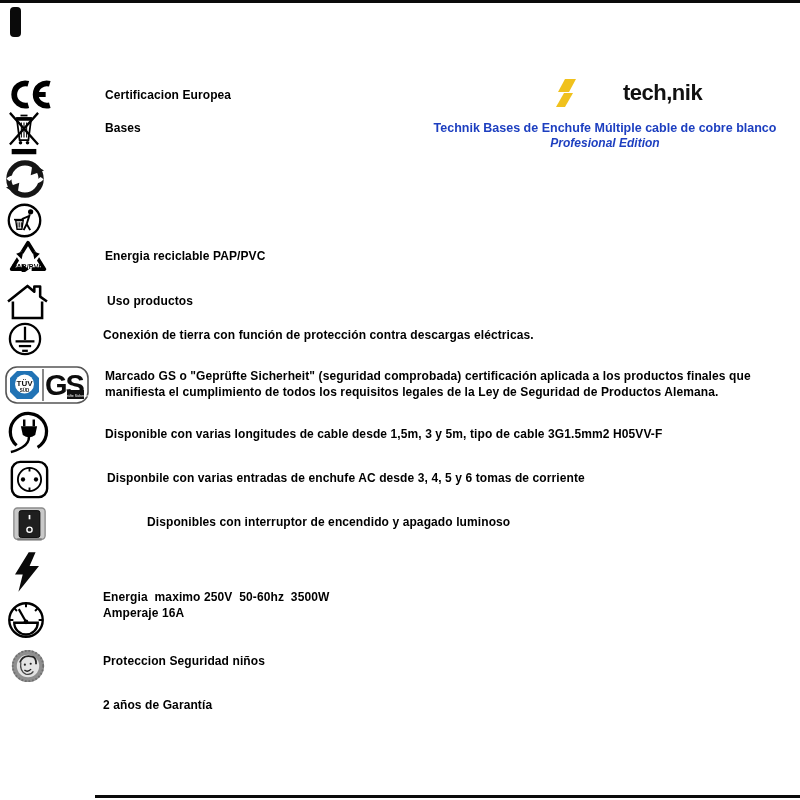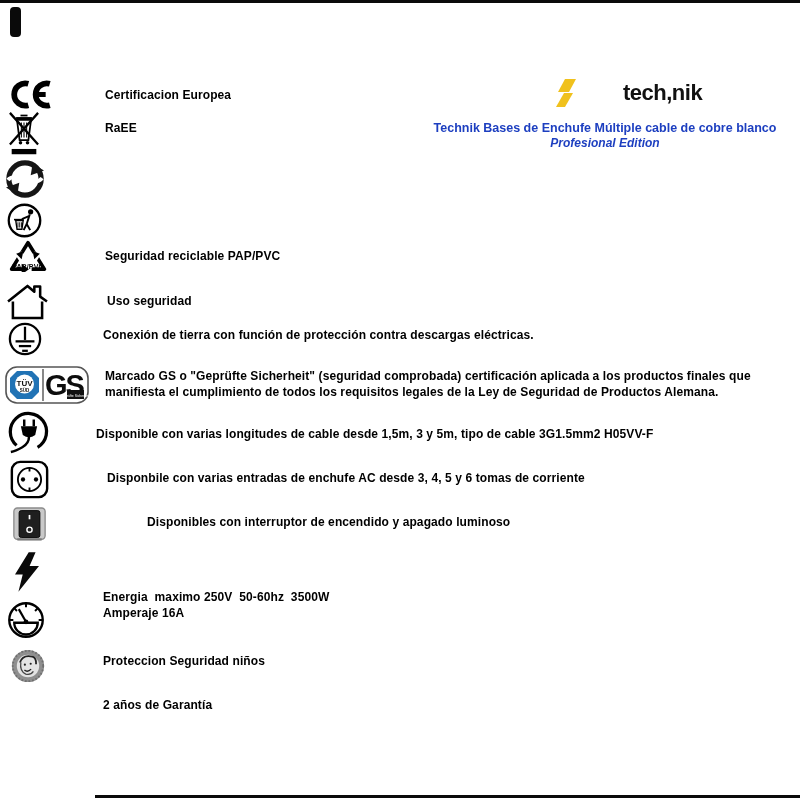--- a/index.html
+++ b/index.html
@@ -178,26 +178,26 @@
       <circle cx="19" cy="19" r="12.5" fill="#e3e3e3"></circle>
       <path d="M10 15 Q13 6 24 8.5 Q28.5 10 28 17" stroke="#222" stroke-width="2" fill="none"></path>
       <path d="M11 15 Q9.5 25 16.5 28 Q22 29.5 25 25" stroke="#444" stroke-width="1.4" fill="none"></path>
       <circle cx="15.5" cy="17.5" r="1.2" fill="#222"></circle>
       <circle cx="22" cy="16.5" r="1.2" fill="#222"></circle>
       <path d="M15 23.5 Q18.5 26.5 22.5 22.5" stroke="#222" stroke-width="1.5" fill="none"></path>
     </svg>
   </div>
 
   <div class="label" style="left:105px;top:88px;">Certificacion Europea</div>
-  <div class="label" style="left:105px;top:121px;">RaEE</div>
-  <div class="label" style="left:105px;top:249px;">Seguridad reciclable PAP/PVC</div>
-  <div class="label" style="left:107px;top:294px;">Uso seguridad</div>
+  <div class="label" style="left:105px;top:121px;">Bases</div>
+  <div class="label" style="left:105px;top:249px;">Energia reciclable PAP/PVC</div>
+  <div class="label" style="left:107px;top:294px;">Uso productos</div>
   <div class="label" style="left:103px;top:328px;">Conexión de tierra con función de protección contra descargas eléctricas.</div>
   <div class="label" style="left:105px;top:369px;width:672px;">Marcado GS o "Geprüfte Sicherheit" (seguridad comprobada) certificación aplicada a los productos finales que manifiesta el cumplimiento de todos los requisitos legales de la Ley de Seguridad de Productos Alemana.</div>
-  <div class="label" style="left:96px;top:427px;">Disponible con varias longitudes de cable desde 1,5m, 3 y 5m, tipo de cable 3G1.5mm2 H05VV-F</div>
+  <div class="label" style="left:105px;top:427px;">Disponible con varias longitudes de cable desde 1,5m, 3 y 5m, tipo de cable 3G1.5mm2 H05VV-F</div>
   <div class="label" style="left:107px;top:471px;">Disponbile con varias entradas de enchufe AC desde 3, 4, 5 y 6 tomas de corriente</div>
   <div class="label" style="left:103px;top:515px;padding-left:44px;">Disponibles con interruptor de encendido y apagado luminoso</div>
   <div class="label" style="left:103px;top:561px;margin-top:29px;">Energia  maximo 250V  50-60hz  3500W</div>
   <div class="label" style="left:103px;top:606px;">Amperaje 16A</div>
   <div class="label" style="left:103px;top:654px;">Proteccion Seguridad niños</div>
   <div class="label" style="left:103px;top:698px;">2 años de Garantía</div>
 
 </div>
 
 </body></html>

